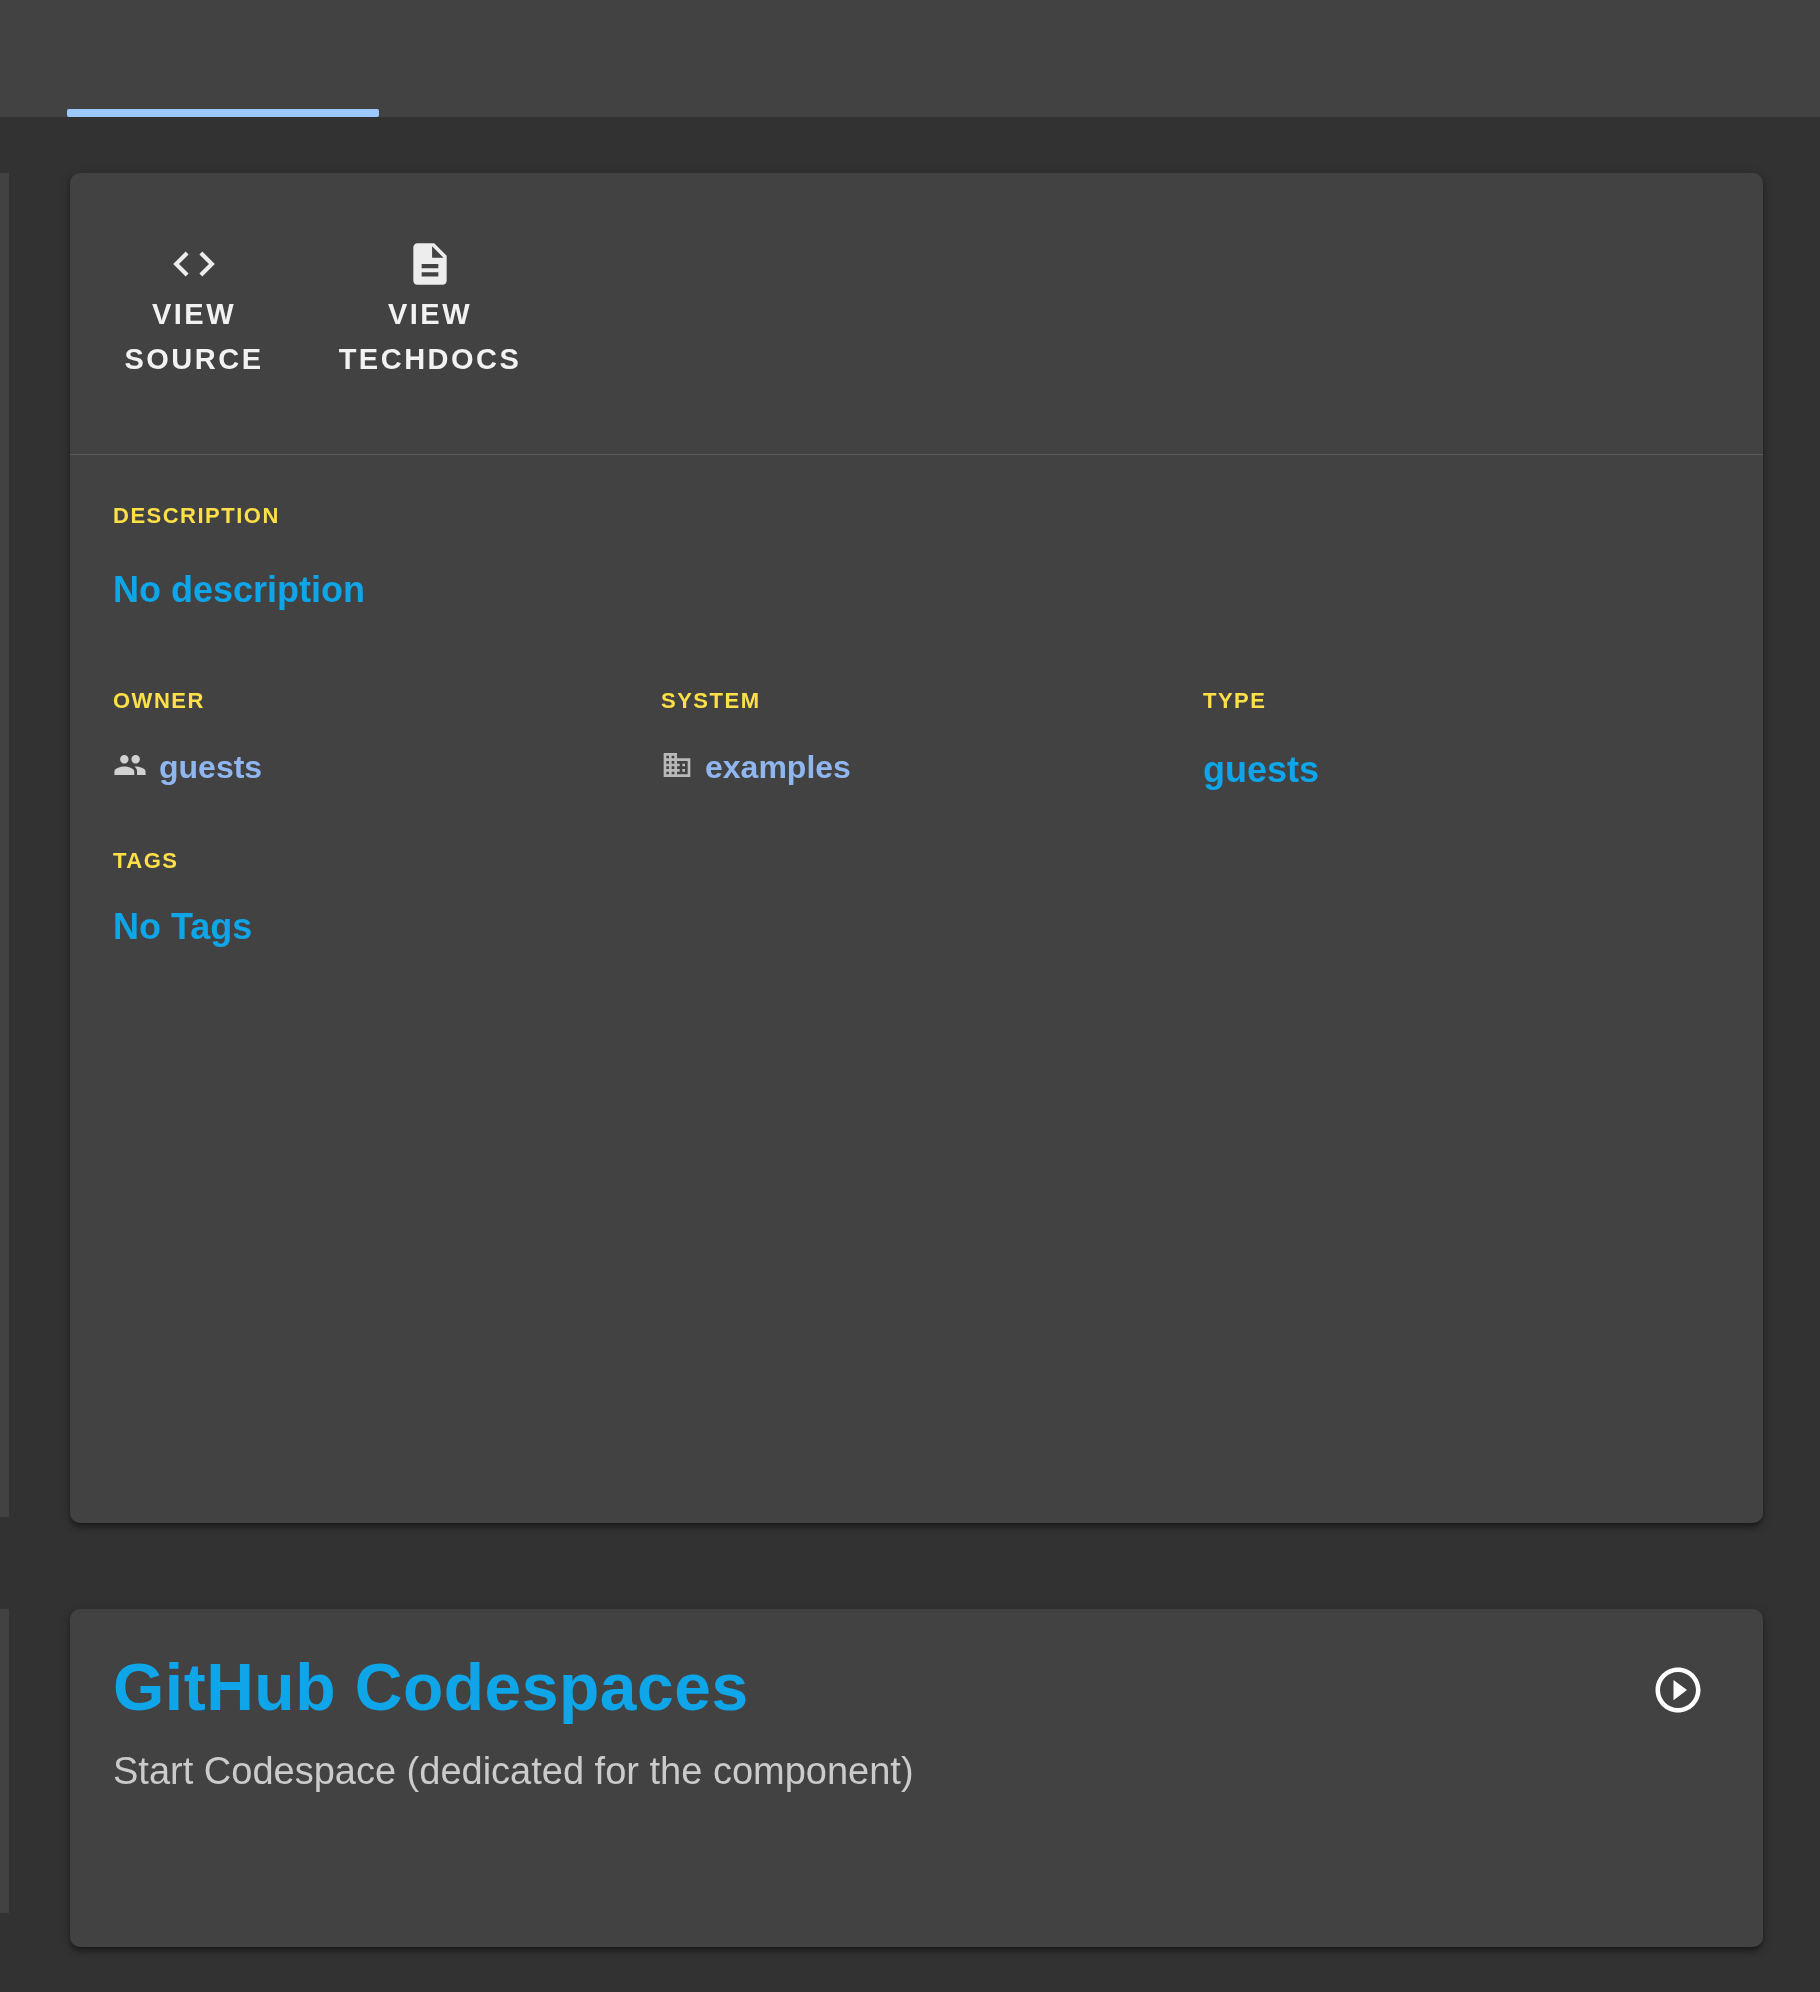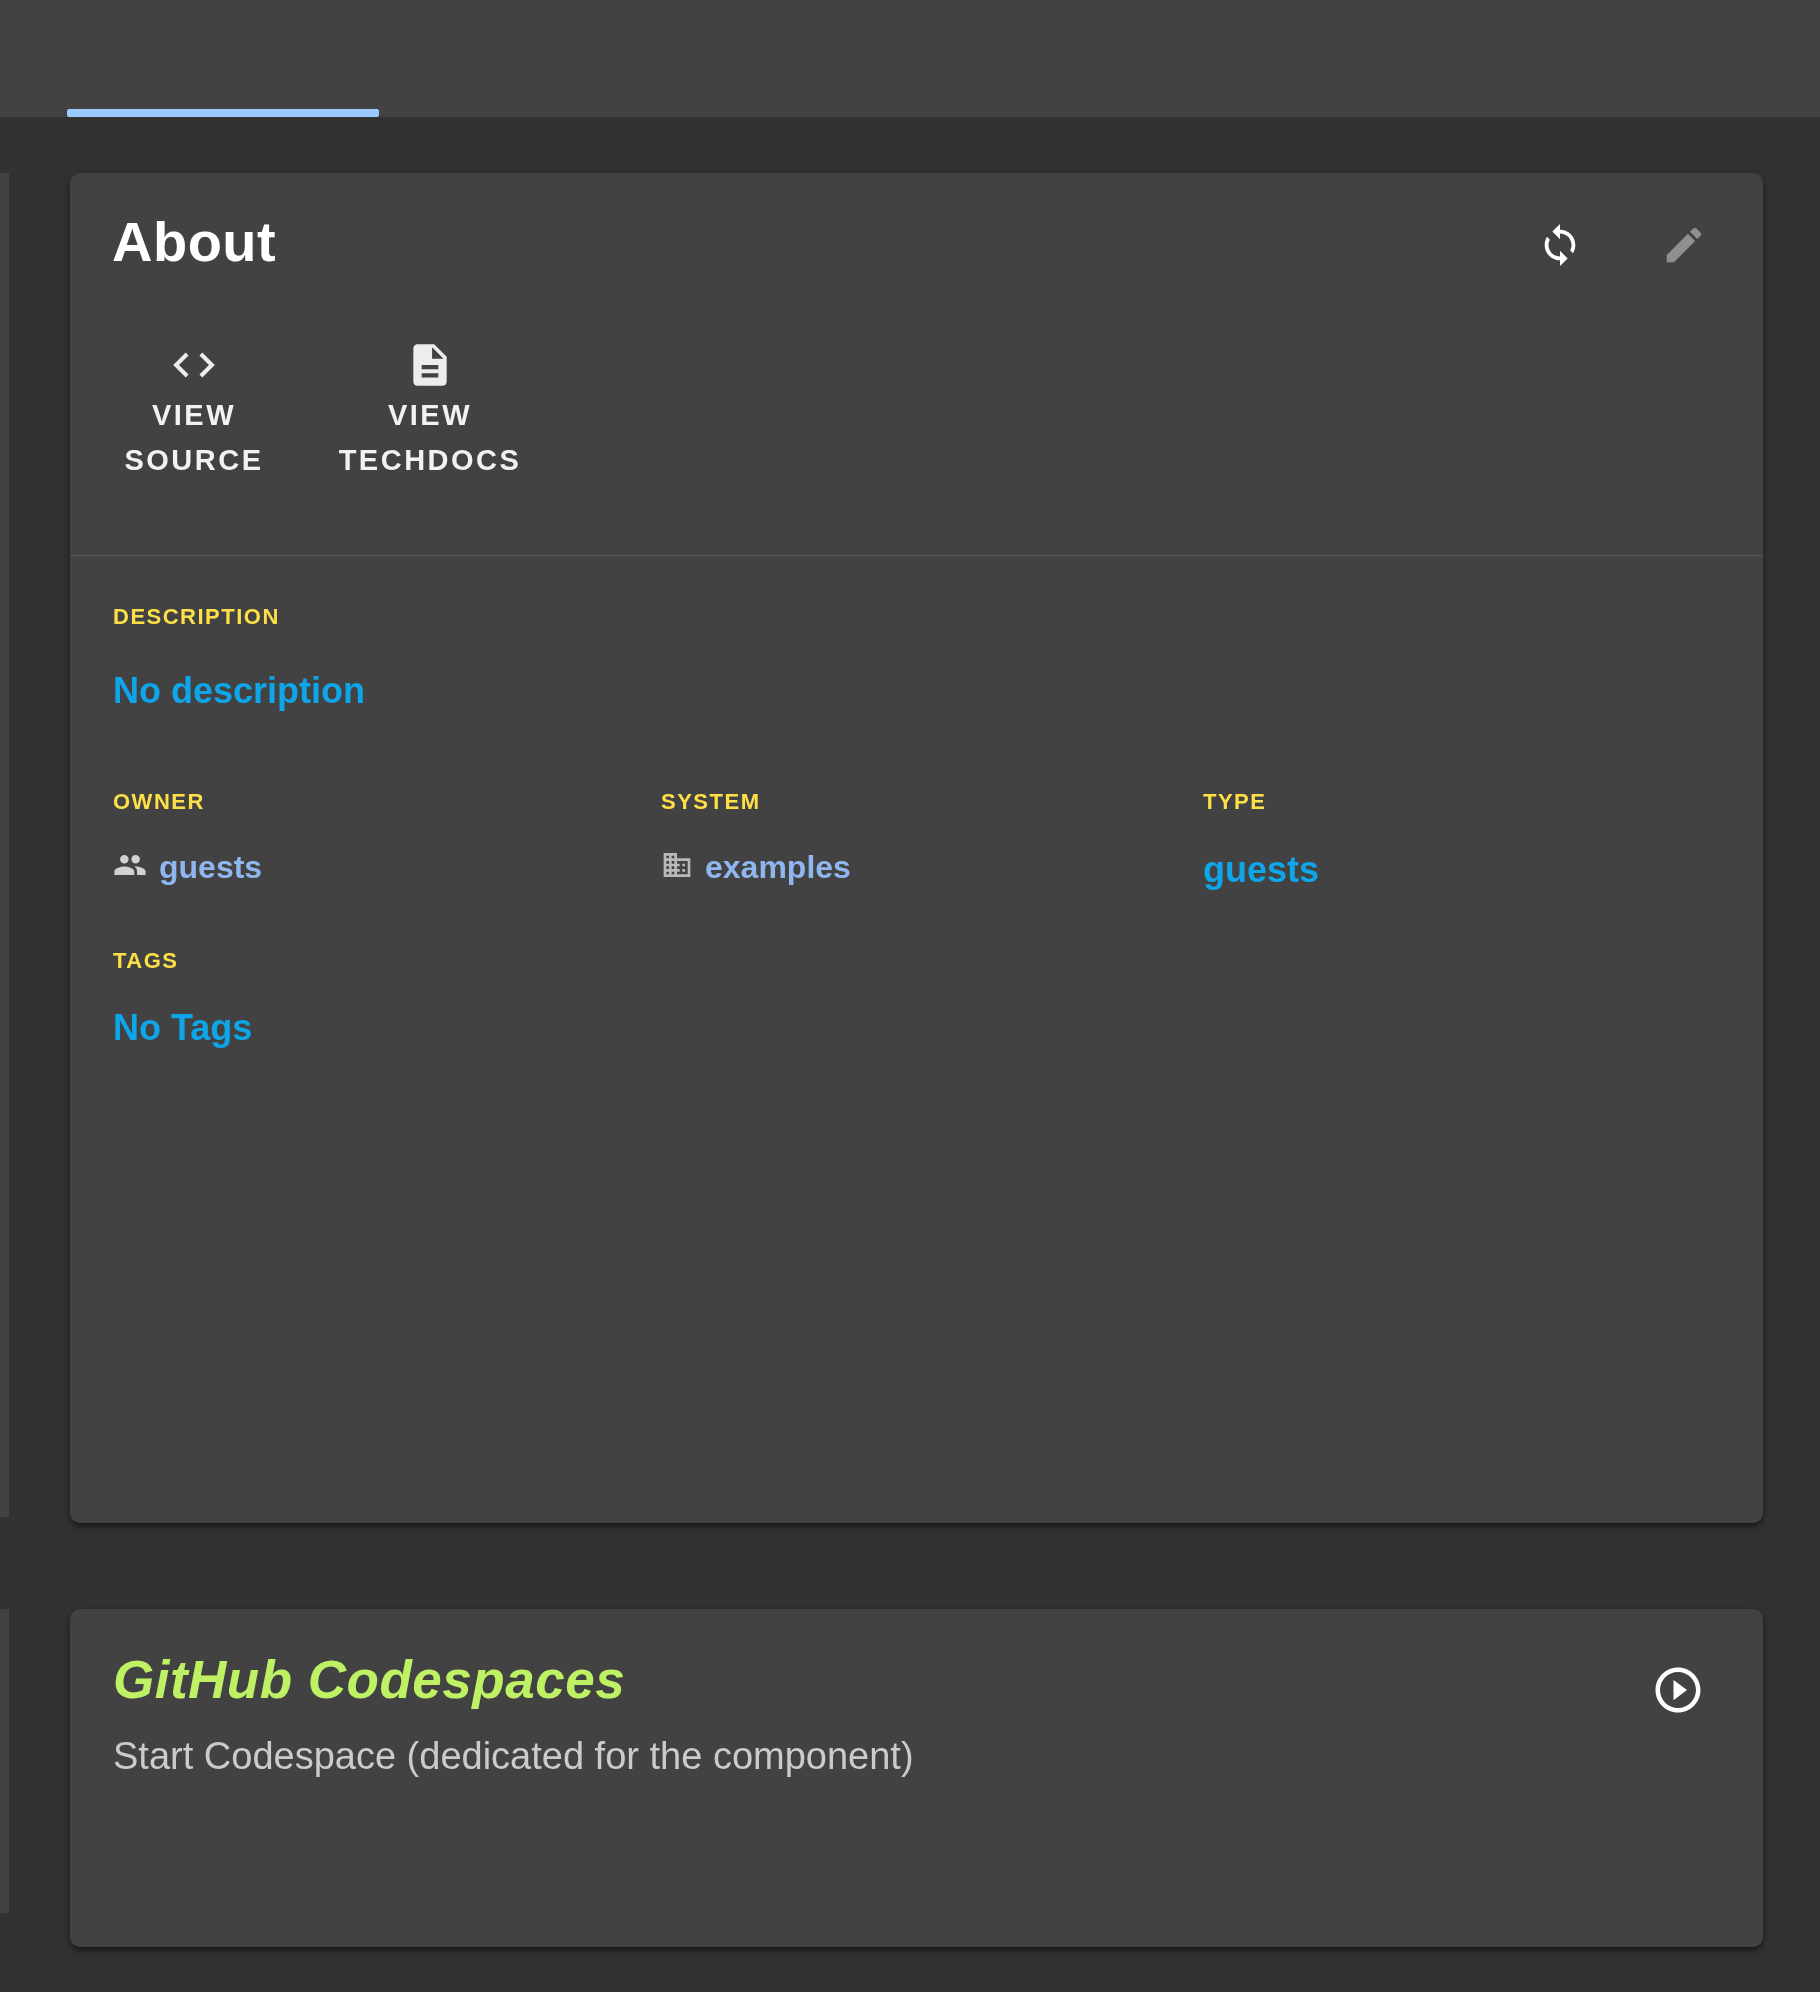--- a/index.html
+++ b/index.html
@@ -69,58 +69,39 @@
   .row-owner{margin-top:76px;}
   .row-lifecycle{margin-top:56px;}
   .value-with-icon{display:inline-flex;align-items:center;gap:12px;margin-top:32px;}
   .value-with-icon svg{flex:0 0 auto;}
   .entity-link{
     font-size:32px;font-weight:700;color:#90b6f0;text-decoration:none;cursor:pointer;line-height:1.25;
   }
   .plain-value{margin-top:32px;}
   
   .cs-header{padding:41px 60px 0 43px;position:relative;}
-  .cs-title{font-size:53px;font-weight:700;color:#bef264;line-height:1.15;letter-spacing:0.5px;font-style:italic;}
+  .cs-title{font-size:66px;font-weight:700;color:#0ea5e9;line-height:1.15;letter-spacing:0.5px;}
   .cs-subtitle{margin-top:24px;font-size:38px;font-weight:400;color:#cbcbcb;line-height:1.15;}
   .play-btn{
     position:absolute;top:54px;right:58px;width:54px;height:54px;
     background:transparent;border:none;padding:0;cursor:pointer;
   }
   .play-btn svg{width:54px;height:54px;}
 </style>
 </head>
 <body>
 
 <div class="left-strip" style="top:173px;height:1344px;"></div>
 <div class="left-strip" style="top:1609px;height:304px;"></div>
 
 <nav class="tabbar">
   <div class="tab-indicator"></div>
 </nav>
 
 <section class="card about">
-  <div class="card-header">
-    <h2 class="card-title" style="margin:0;">About</h2>
-    <div class="header-actions">
-      <button class="icon-btn" title="">
-        <span>
-          <svg viewBox="0 0 24 24" fill="#ffffff">
-              <path d="M12 4V1L8 5l4 4V6c3.31 0 6 2.69 6 6 0 1.01-.25 1.97-.7 2.8l1.46 1.46C19.54 15.03 20 13.57 20 12c0-4.42-3.58-8-8-8zm0 14c-3.31 0-6-2.69-6-6 0-1.01.25-1.97.7-2.8L5.24 7.74C4.46 8.97 4 10.43 4 12c0 4.42 3.58 8 8 8v3l4-4-4-4v3z"></path>
-            </svg>
-        </span>
-      </button>
-      <button class="icon-btn" title="">
-        <span>
-          <svg viewBox="0 0 24 24" fill="#8f8f8f">
-              <path d="M3 17.25V21h3.75L17.81 9.94l-3.75-3.75L3 17.25zM20.71 7.04c.39-.39.39-1.02 0-1.41l-2.34-2.34c-.39-.39-1.02-.39-1.41 0l-1.83 1.83 3.75 3.75 1.83-1.83z"></path>
-            </svg>
-        </span>
-      </button>
-    </div>
-  </div>
 
   <div class="iconlinks">
     <button class="iconlink">
       <span>
         <svg viewBox="0 0 24 24" fill="#ededed">
             <path d="M9.4 16.6 4.8 12l4.6-4.6L8 6l-6 6 6 6 1.4-1.4zm5.2 0 4.6-4.6-4.6-4.6L16 6l6 6-6 6-1.4-1.4z"></path>
           </svg>
       </span>
       <span class="lbl"><span>VIEW</span><br><span>SOURCE</span></span>
     </button>

